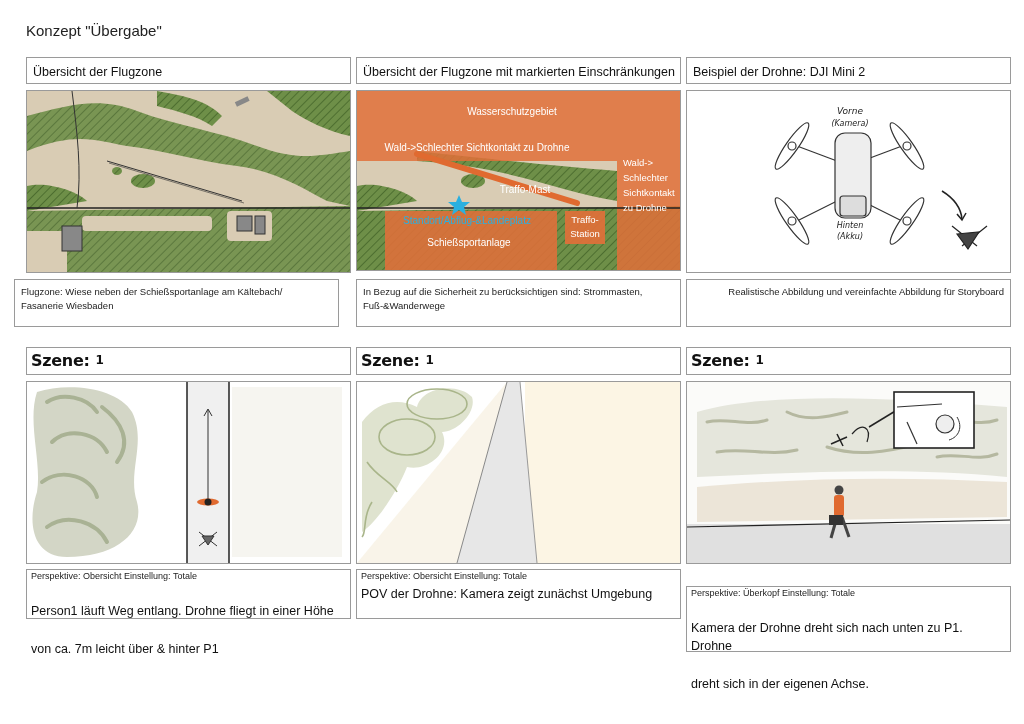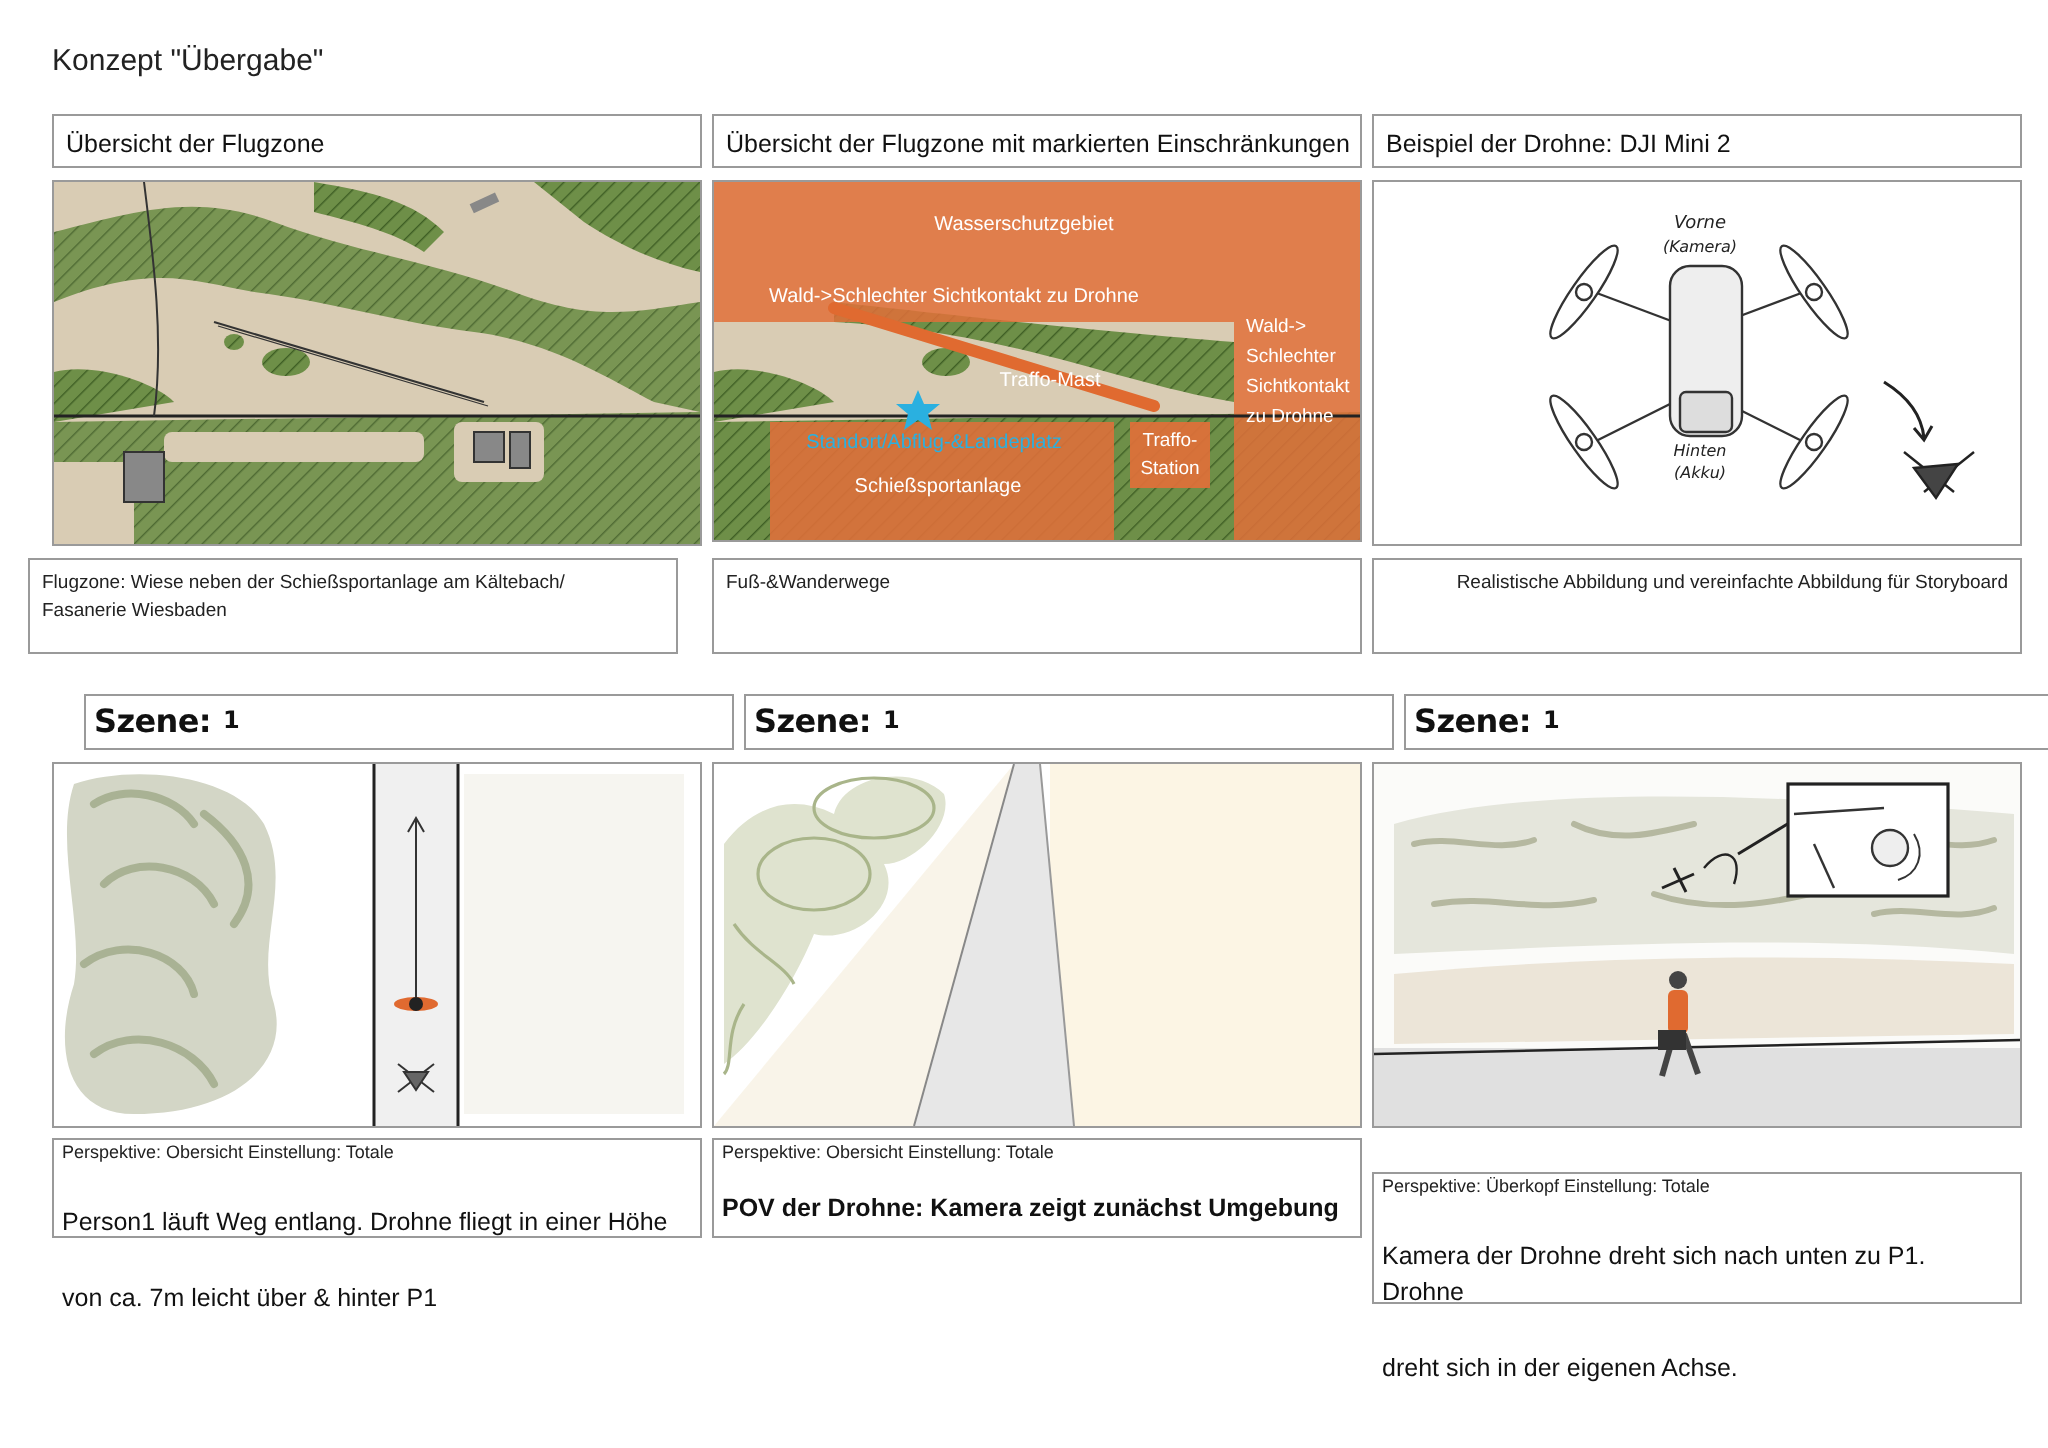--- a/index.html
+++ b/index.html
@@ -1,20 +1,20 @@
 <!DOCTYPE html>
 <html><head>
 <meta charset="utf-8">
 <style>
   html,body{margin:0;padding:0;background:#ffffff;}
   body{width:1024px;height:724px;position:relative;overflow:hidden;font-family:"Liberation Sans",sans-serif;color:#111;}
   .title{position:absolute;left:26px;top:22px;font-size:15px;color:#222;}
   .box{position:absolute;border:1px solid #9a9a9a;background:#fff;box-sizing:border-box;}
   .hdr{font-weight:normal;font-size:12.5px;padding:7px 6px 0 6px;white-space:nowrap;overflow:hidden;}
-  .shdr{font-weight:bold;font-size:16px;padding:3px 4px 14px 4px;font-family:"DejaVu Sans",sans-serif;letter-spacing:-0.3px;margin-left:16px;}
+  .shdr{font-weight:bold;font-size:16px;padding:3px 4px 14px 4px;font-family:"DejaVu Sans",sans-serif;letter-spacing:-0.3px;}
   .shdr .num{font-size:12px;font-weight:bold;margin-left:6px;vertical-align:2px;}
   .cap{font-size:9.5px;line-height:14px;padding:5px 6px;color:#222;}
   .scap{padding:1px 4px;}
   .scap .meta{font-size:9px;color:#222;line-height:11px;}
   .scap .txt{font-size:12.5px;line-height:18px;color:#111;margin-top:20px;}
   .img{overflow:hidden;}
   svg{display:block;}
 </style>
 </head>
 <body>
@@ -119,20 +119,21 @@
       <polygon points="270,143 292,141 281,158" fill="#444"></polygon>
     </g>
   </svg>
 </div>
 
 <div class="box cap" style="left:14px;top:279px;width:325px;height:48px;">
   <div>Flugzone: Wiese neben der Schießsportanlage am Kältebach/</div>
   <div>Fasanerie Wiesbaden</div>
 </div>
 <div class="box cap" style="left:356px;top:279px;width:325px;height:48px;">
+  <div>In Bezug auf die Sicherheit zu berücksichtigen sind: Strommasten,</div>
   <div>Fuß-&amp;Wanderwege</div>
 </div>
 <div class="box cap" style="left:686px;top:279px;width:325px;height:48px;text-align:right;">
   <div>Realistische Abbildung und vereinfachte Abbildung für Storyboard</div>
 </div>
 
 <div class="box shdr" style="left:26px;top:347px;width:325px;height:28px;">
   <span>Szene:</span><span class="num">1</span>
 </div>
 <div class="box shdr" style="left:356px;top:347px;width:325px;height:28px;">
@@ -227,19 +228,19 @@
   </svg>
 </div>
 
 <div class="box scap" style="left:26px;top:569px;width:325px;height:50px;">
   <div class="meta">Perspektive: Obersicht   Einstellung: Totale</div>
   <div class="txt">Person1 läuft Weg entlang. Drohne fliegt in einer Höhe</div>
   <div class="txt">von ca. 7m leicht über &amp; hinter P1</div>
 </div>
 <div class="box scap" style="left:356px;top:569px;width:325px;height:50px;">
   <div class="meta">Perspektive: Obersicht   Einstellung: Totale</div>
-  <div class="txt" style="margin-top:13px;font-weight:bold;">POV der Drohne: Kamera zeigt zunächst Umgebung</div>
+  <div class="txt" style="margin-top:3px;">POV der Drohne: Kamera zeigt zunächst Umgebung</div>
 </div>
 <div class="box scap" style="left:686px;top:586px;width:325px;height:66px;">
   <div class="meta">Perspektive: Überkopf   Einstellung: Totale</div>
   <div class="txt">Kamera der Drohne dreht sich nach unten zu P1. Drohne</div>
   <div class="txt">dreht sich in der eigenen Achse.</div>
 </div>
 
 </body></html>

